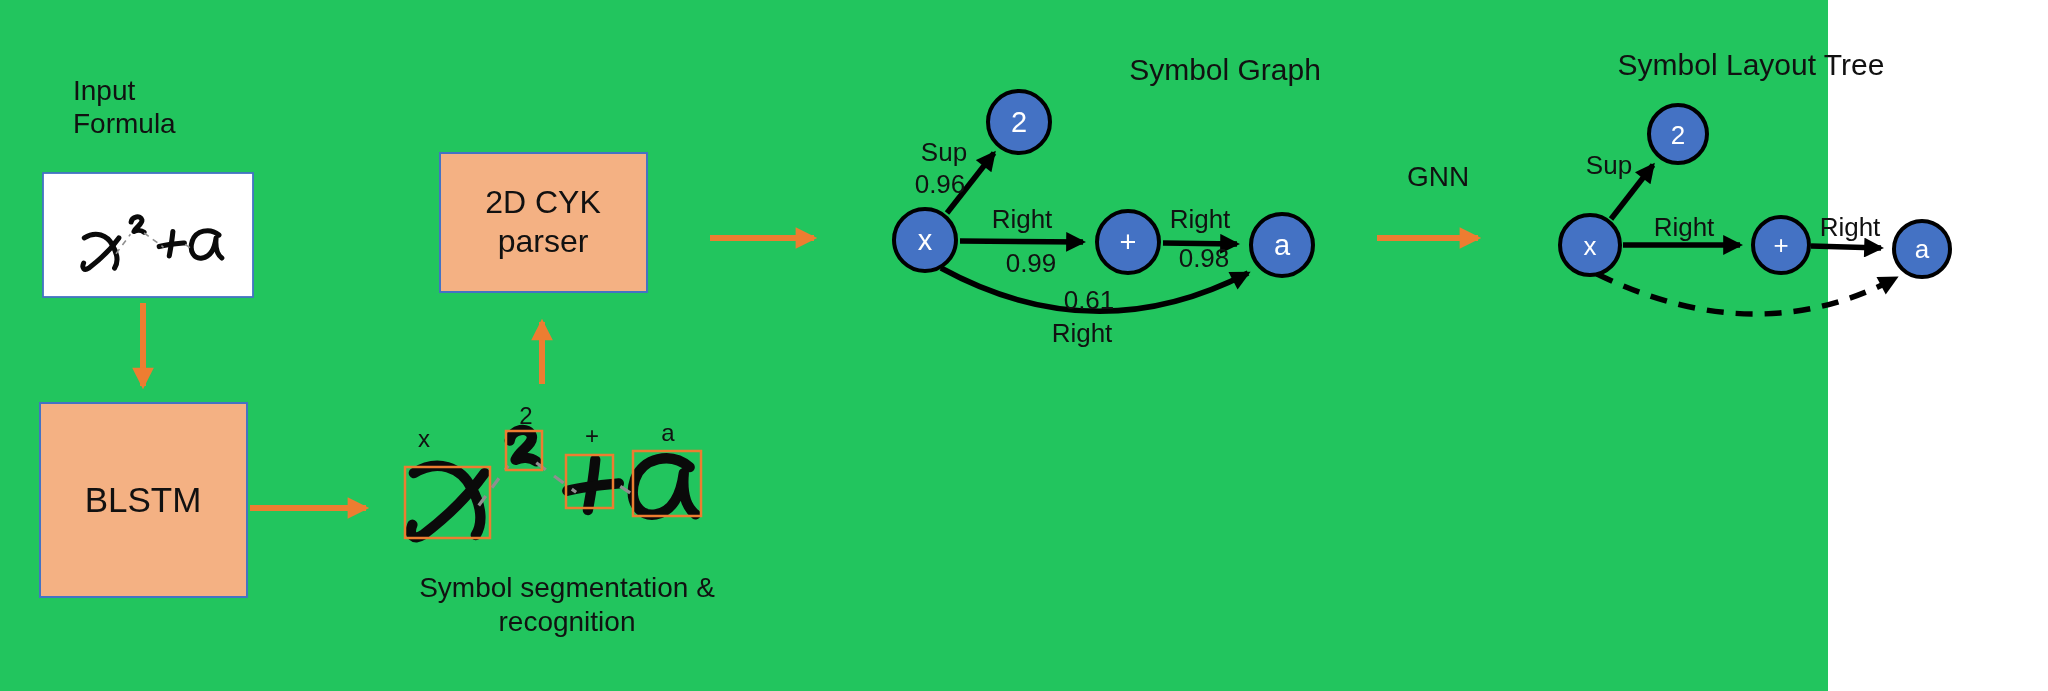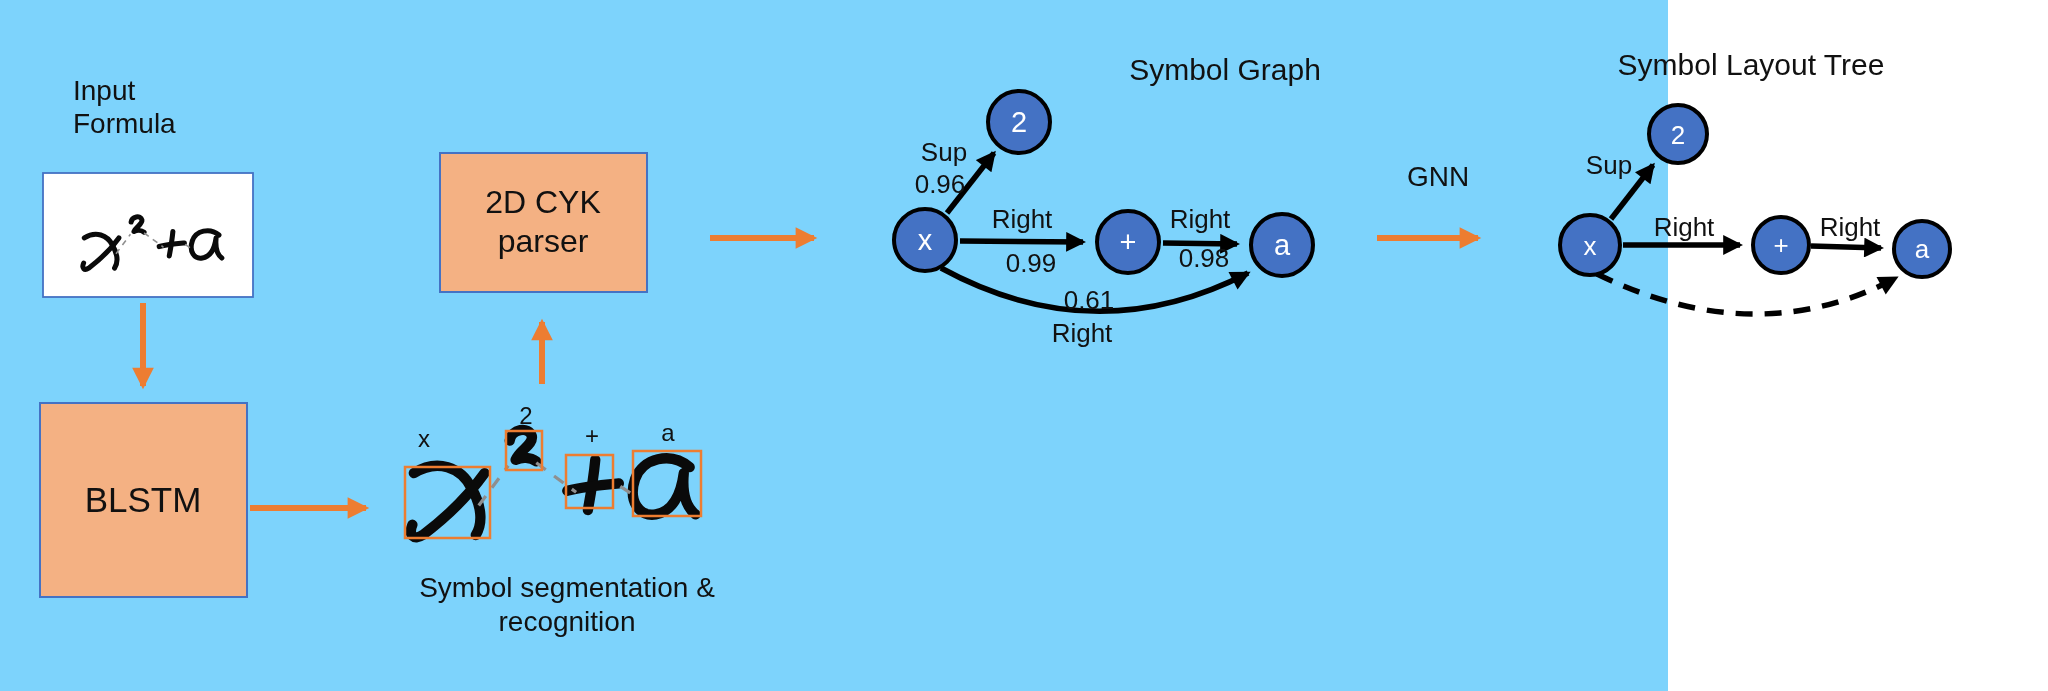--- a/index.html
+++ b/index.html
@@ -1,19 +1,19 @@
 <!DOCTYPE html>
 <html><head>
 <meta charset="utf-8">
 <style>
   html, body { margin: 0; padding: 0; background: #ffffff; }
   .canvas {
     position: relative;
-    width: 1668px; height: 691px;
-    background: #7dd3fc;
+    width: 1828px; height: 691px;
+    background: #22c55e;
     font-family: "Liberation Sans", sans-serif;
   }
   svg text {
     font-family: "Liberation Sans", sans-serif;
     fill: #111111;
   }
   .t24 { font-size: 24px; }
   .t26 { font-size: 26px; }
   .t28 { font-size: 28px; }
   .t30 { font-size: 30px; }

